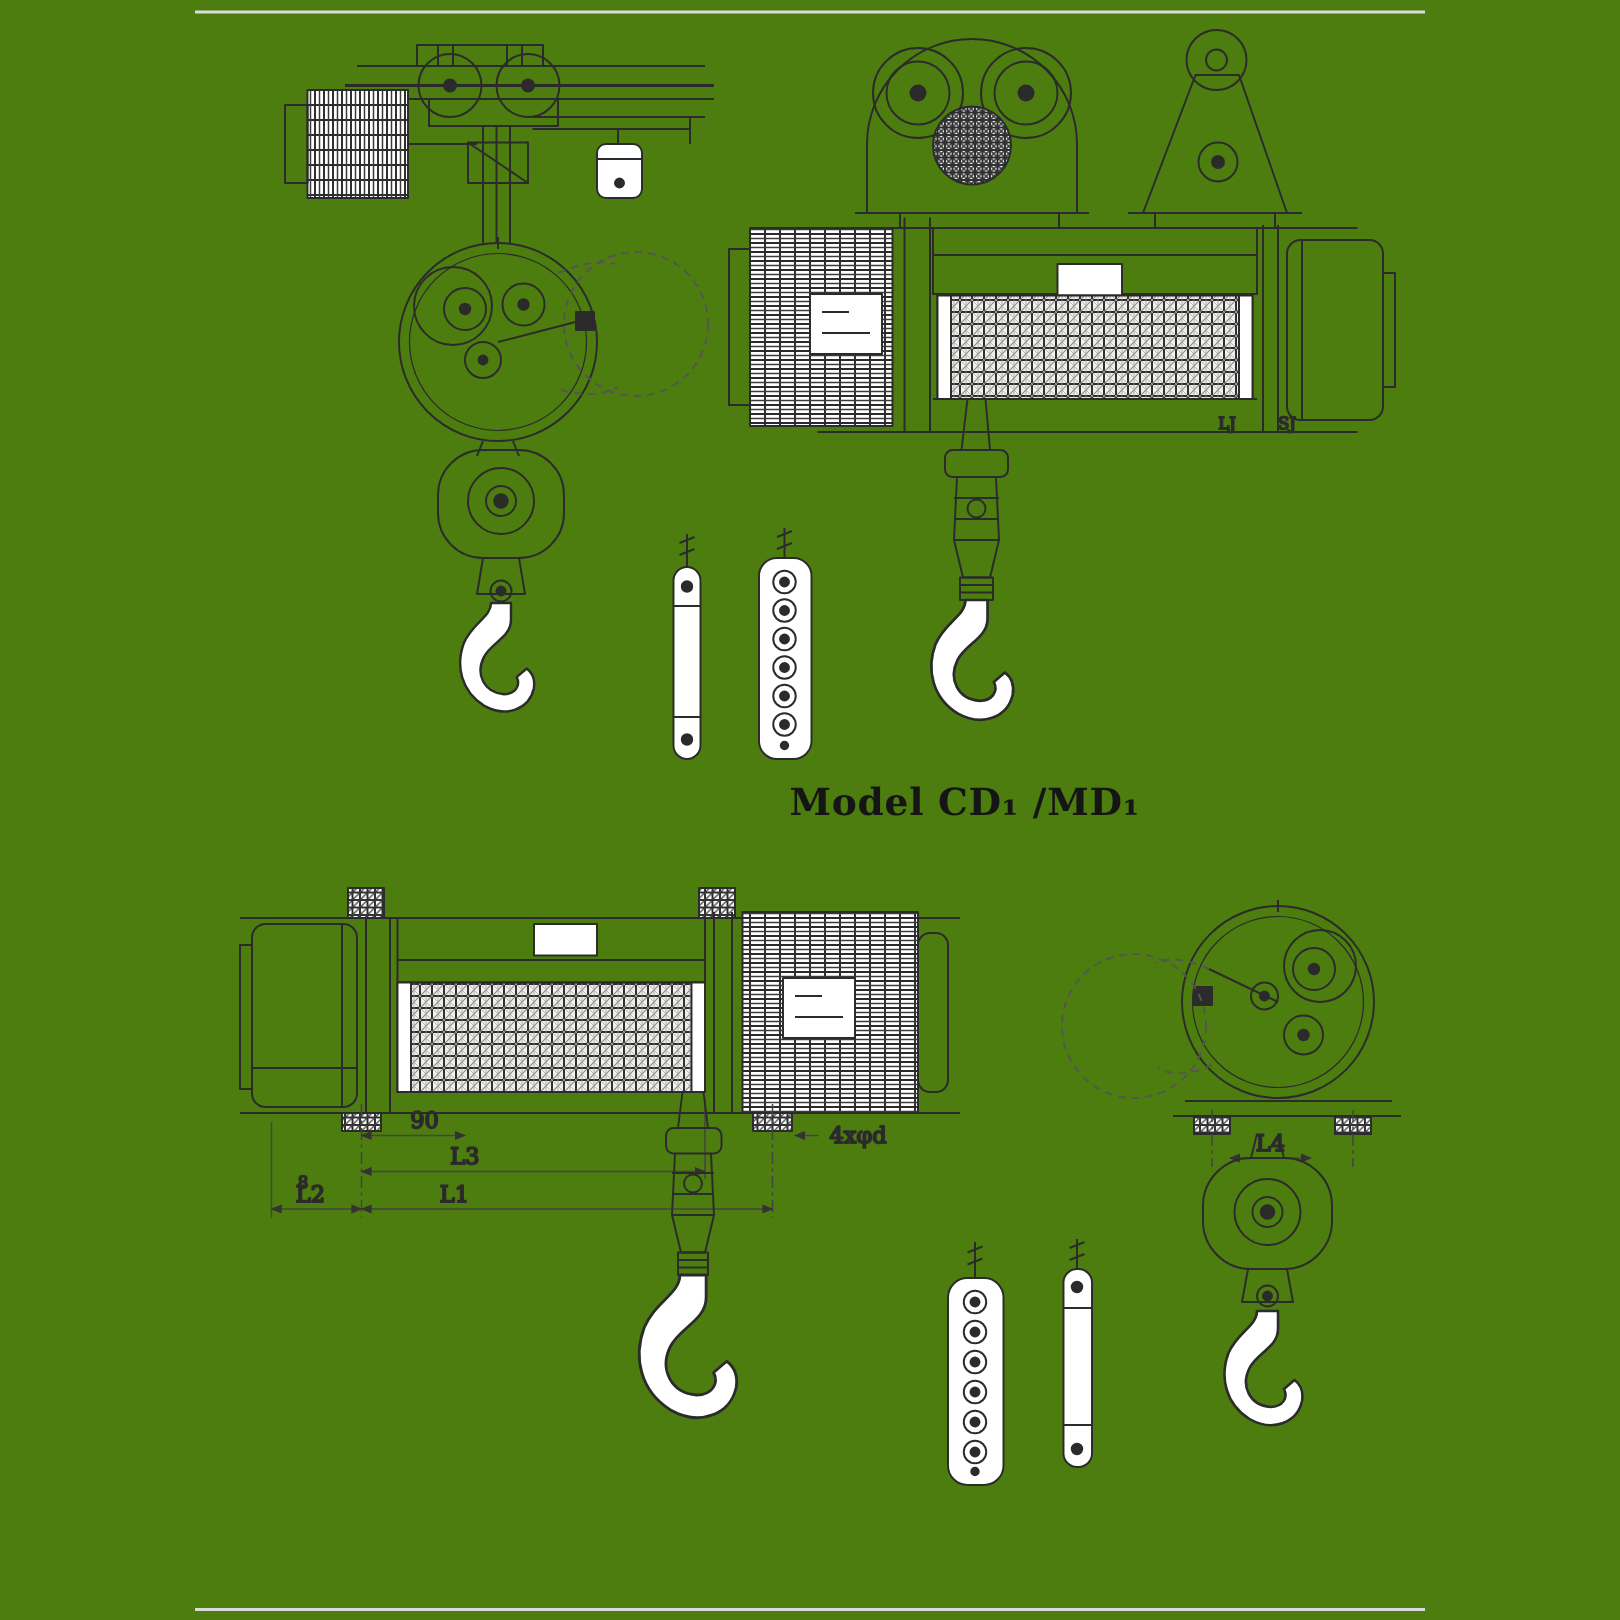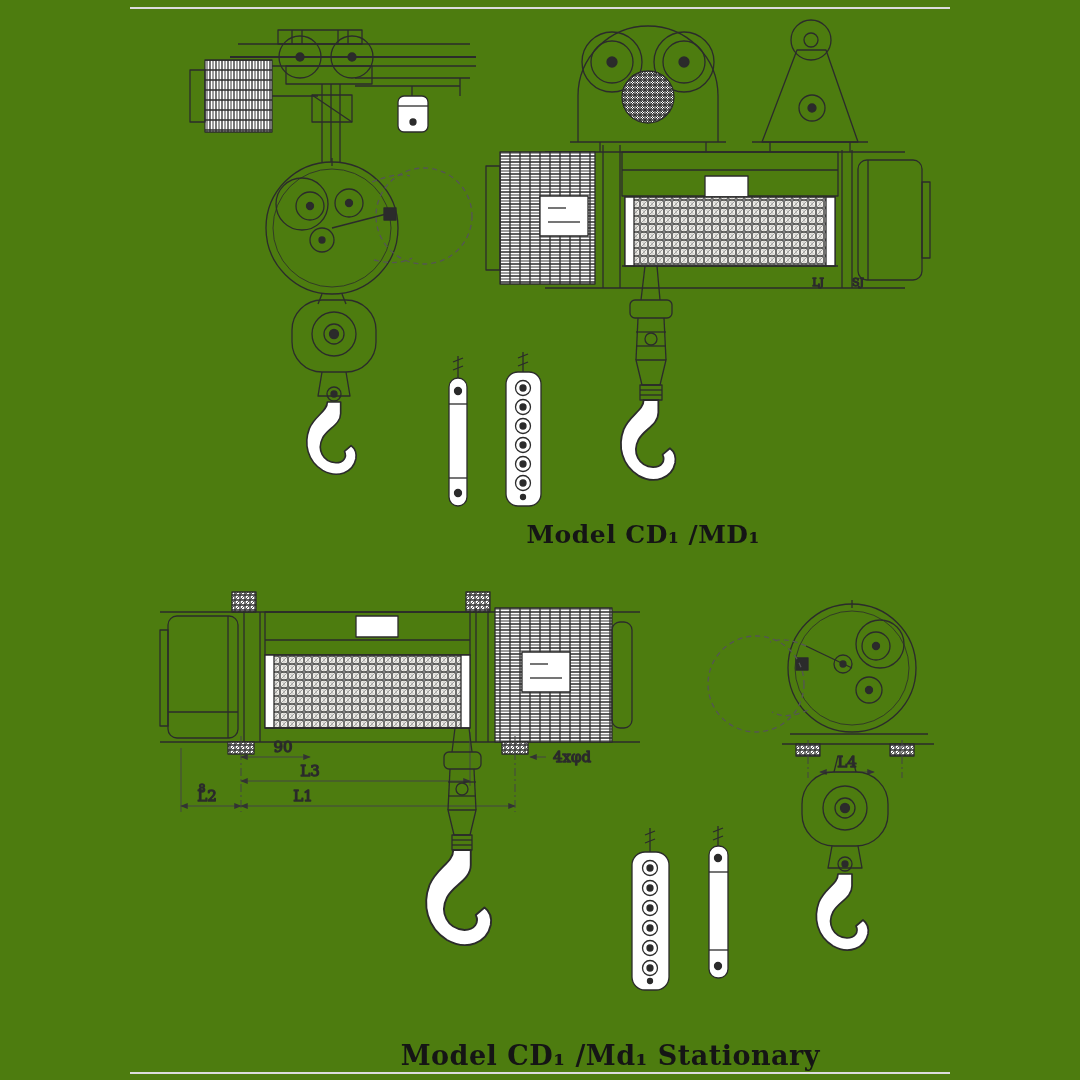--- a/index.html
+++ b/index.html
@@ -425,15 +425,14 @@
       <circle cx="718" cy="858" r="3.5" fill="#2b2b2b"></circle>
       <circle cx="718" cy="966" r="3.5" fill="#2b2b2b"></circle>
       <line x1="709" y1="950" x2="728" y2="950"></line>
       <line x1="709" y1="872" x2="728" y2="872"></line>
     </g>
   </g>
 </svg>
 
 
 <div class="caption" id="cap-top">Model CD₁ /MD₁</div>
-<div class="caption" id="cap-bottom">Model CD₁ /Md₁ Stationary</div>
 
 </div>
 
 </body></html>

